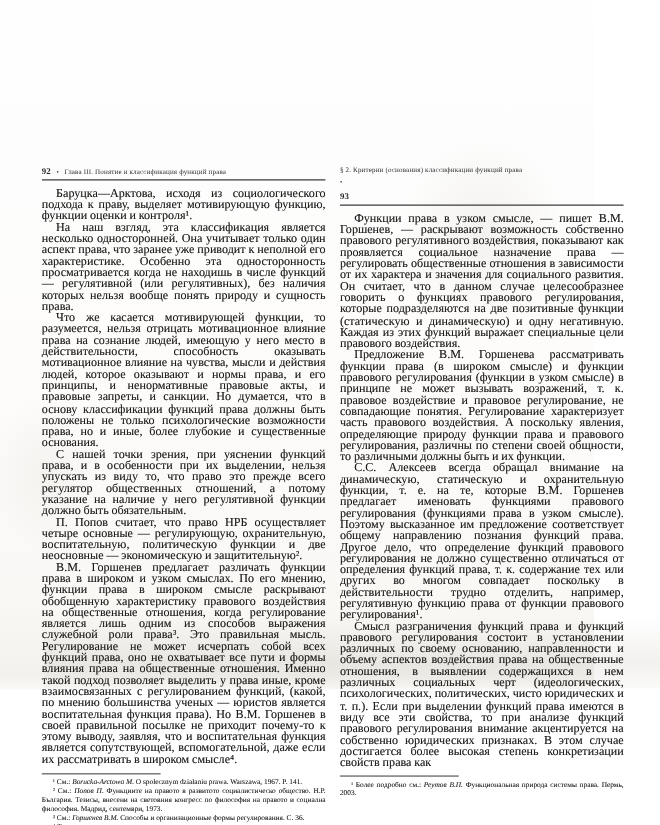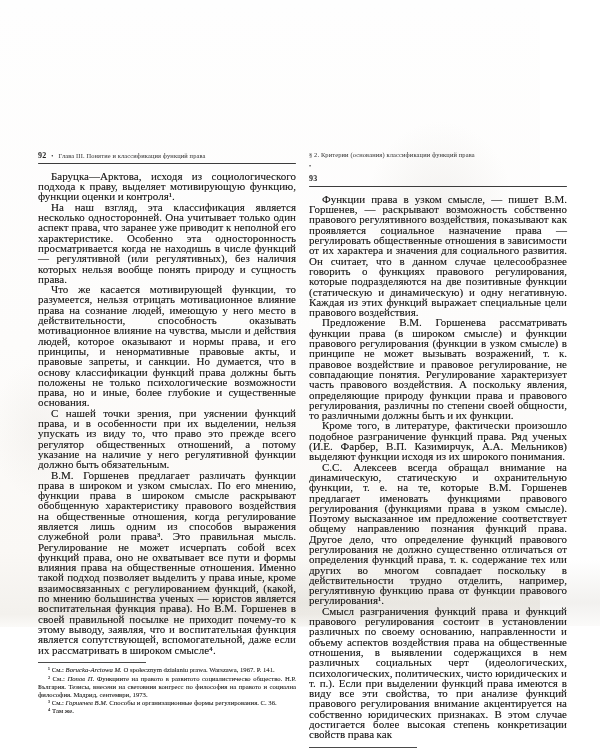--- a/index.html
+++ b/index.html
@@ -106,20 +106,21 @@
         <span class="bullet">•</span>
         <span class="head-title">Глава III. Понятие и классификация функций права</span>
       </div>
       <div class="head-rule"></div>
       <div class="body-text">
 
       <p class="para">Баруцка—Арктова, исходя из социологического подхода к праву, выделяет мотивирующую функцию, функции оценки и контроля¹.</p>
           <p class="para">На наш взгляд, эта классификация является несколько односторонней. Она учитывает только один аспект права, что заранее уже приводит к неполной его характеристике. Особенно эта односторонность просматривается когда не находишь в числе функций — регулятивной (или регулятивных), без наличия которых нельзя вообще понять природу и сущность права.</p>
           <p class="para">Что же касается мотивирующей функции, то разумеется, нельзя отрицать мотивационное влияние права на сознание людей, имеющую у него место в действительности, способность оказывать мотивационное влияние на чувства, мысли и действия людей, которое оказывают и нормы права, и его принципы, и ненормативные правовые акты, и правовые запреты, и санкции. Но думается, что в основу классификации функций права должны быть положены не только психологические возможности права, но и иные, более глубокие и существенные основания.</p>
           <p class="para">С нашей точки зрения, при уяснении функций права, и в особенности при их выделении, нельзя упускать из виду то, что право это прежде всего регулятор общественных отношений, а потому указание на наличие у него регулятивной функции должно быть обязательным.</p>
+          <p class="para">П. Попов считает, что право НРБ осуществляет четыре основные — регулирующую, охранительную, воспитательную, политическую функции и две неосновные — экономическую и защитительную².</p>
           <p class="para">В.М. Горшенев предлагает различать функции права в широком и узком смыслах. По его мнению, функции права в широком смысле раскрывают обобщенную характеристику правового воздействия на общественные отношения, когда регулирование является лишь одним из способов выражения служебной роли права³. Это правильная мысль. Регулирование не может исчерпать собой всех функций права, оно не охватывает все пути и формы влияния права на общественные отношения. Именно такой подход позволяет выделить у права иные, кроме взаимосвязанных с регулированием функций, (какой, по мнению большинства ученых — юристов является воспитательная функция права). Но В.М. Горшенев в своей правильной посылке не приходит почему-то к этому выводу, заявляя, что и воспитательная функция является сопутствующей, вспомогательной, даже если их рассматривать в широком смысле⁴.</p>
         </div>
       <div class="footnotes">
         <div class="fn-rule"></div>
         <div class="fn-list">
 
         <p class="fn"><span>¹ См.: </span><span class="it">Borucka-Arctowa M.</span><span> O społecznym działaniu prawa. Warszawa, 1967. P. 141.</span></p>
             <p class="fn"><span>² См.: </span><span class="it">Попов П.</span><span> Функциите на правото в развитото социалистическо общество. Н.Р. България. Тезисы, внесени на световния конгресс по философия на правото и социална философия. Мадрид, сентември, 1973.</span></p>
             <p class="fn"><span>³ См.: </span><span class="it">Горшенев В.М.</span><span> Способы и организационные формы регулирования. С. 36.</span></p>
             <p class="fn"><span>⁴ </span><span class="it"></span><span>Там же.</span></p>
@@ -131,21 +132,20 @@
       <div class="running-head head-right">
         <span class="head-title">§ 2. Критерии (основания) классификации функций права</span>
         <span class="bullet">•</span>
         <span class="pagenum">93</span>
       </div>
       <div class="head-rule"></div>
       <div class="body-text">
 
       <p class="para">Функции права в узком смысле, — пишет В.М. Горшенев, — раскрывают возможность собственно правового регулятивного воздействия, показывают как проявляется социальное назначение права — регулировать общественные отношения в зависимости от их характера и значения для социального развития. Он считает, что в данном случае целесообразнее говорить о функциях правового регулирования, которые подразделяются на две позитивные функции (статическую и динамическую) и одну негативную. Каждая из этих функций выражает специальные цели правового воздействия.</p>
           <p class="para">Предложение В.М. Горшенева рассматривать функции права (в широком смысле) и функции правового регулирования (функции в узком смысле) в принципе не может вызывать возражений, т. к. правовое воздействие и правовое регулирование, не совпадающие понятия. Регулирование характеризует часть правового воздействия. А поскольку явления, определяющие природу функции права и правового регулирования, различны по степени своей общности, то различными должны быть и их функции.</p>
-          <p class="para">Кроме того, в литературе, фактически произошло подобное разграничение функций права. Ряд ученых (И.Е. Фарбер, В.П. Казимирчук, А.А. Мельников) выделяют функции исходя из их широкого понимания.</p>
           <p class="para">С.С. Алексеев всегда обращал внимание на динамическую, статическую и охранительную функции, т. е. на те, которые В.М. Горшенев предлагает именовать функциями правового регулирования (функциями права в узком смысле). Поэтому высказанное им предложение соответствует общему направлению познания функций права. Другое дело, что определение функций правового регулирования не должно существенно отличаться от определения функций права, т. к. содержание тех или других во многом совпадает поскольку в действительности трудно отделить, например, регулятивную функцию права от функции правового регулирования¹.</p>
           <p class="para">Смысл разграничения функций права и функций правового регулирования состоит в установлении различных по своему основанию, направленности и объему аспектов воздействия права на общественные отношения, в выявлении содержащихся в нем различных социальных черт (идеологических, психологических, политических, чисто юридических и т. п.). Если при выделении функций права имеются в виду все эти свойства, то при анализе функций правового регулирования внимание акцентируется на собственно юридических признаках. В этом случае достигается более высокая степень конкретизации свойств права как</p>
         </div>
       <div class="footnotes">
         <div class="fn-rule"></div>
         <div class="fn-list">
 
         <p class="fn"><span>¹ Более подробно см.: </span><span class="it">Реутов В.П.</span><span> Функциональная природа системы права. Пермь, 2003.</span></p>
           </div>
       </div>

